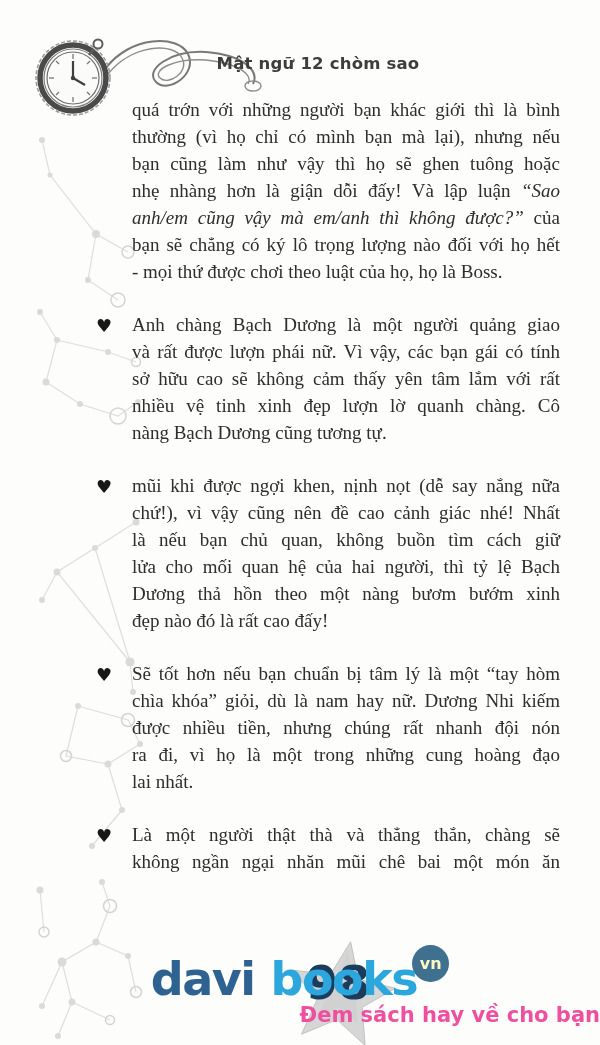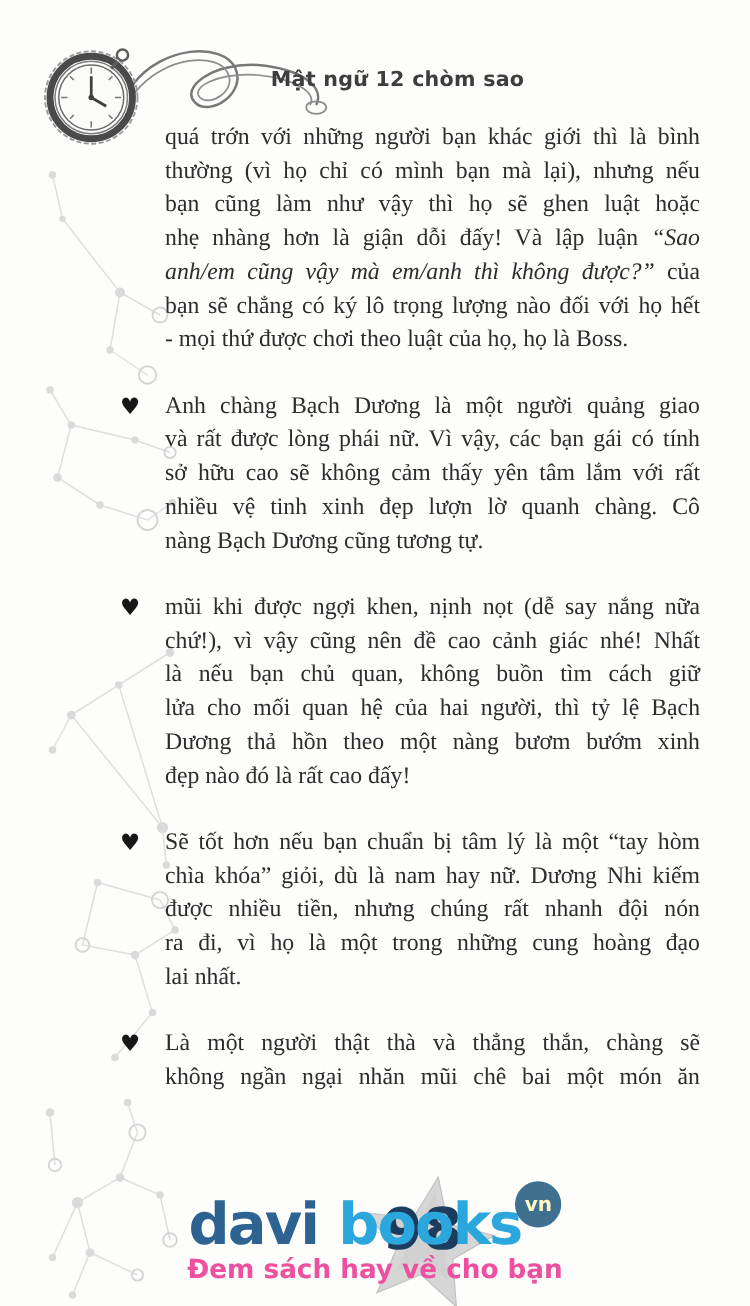--- a/index.html
+++ b/index.html
@@ -44,21 +44,21 @@
   }
   .logo .davi{color:var(--logo-davi,#2e6391);}
   .logo .books{color:var(--logo-books,#2ba7dd);margin-left:16px;}
   .vnbadge{
     display:inline-block;width:37px;height:37px;border-radius:50%;
     background:var(--badge-bg,#3f7090);color:#fef9c3;
     font-size:16px;letter-spacing:0;line-height:37px;text-align:center;
     vertical-align:26px;margin-left:-5px;
   }
   .tagline{
-    position:absolute;left:0;top:63px;width:600px;text-align:center;z-index:2;
+    position:absolute;left:0;top:63px;width:600px;text-align:right;z-index:2;
     font-family:"DejaVu Sans","Liberation Sans",sans-serif;
     font-weight:700;font-size:21px;color:var(--tagline,#ee4f9e);
   }
 </style>
 </head>
 <body>
 
 <div class="page">
 
   <svg class="constellations" width="145" height="1045" viewBox="0 0 145 1045">
@@ -151,32 +151,32 @@
   </svg>
 
   <div class="title">Mật ngữ 12 chòm sao</div>
 
   <div class="paragraphs">
       <div class="para-row">
         <div class="bullet"></div>
         <div class="para-text">
           <div class="line"><span>quá trớn với những người bạn khác giới thì là bình</span></div>
           <div class="line"><span>thường (vì họ chỉ có mình bạn mà lại), nhưng nếu</span></div>
-          <div class="line"><span>bạn cũng làm như vậy thì họ sẽ ghen luật hoặc</span></div>
+          <div class="line"><span>bạn cũng làm như vậy thì họ sẽ ghen tuông hoặc</span></div>
           <div class="line"><span>nhẹ nhàng hơn là giận dỗi đấy! Và lập luận </span><span class="it">“Sao</span></div>
           <div class="line"><span class="it">anh/em cũng vậy mà em/anh thì không được?”</span><span> của</span></div>
           <div class="line"><span>bạn sẽ chẳng có ký lô trọng lượng nào đối với họ hết</span></div>
           <div class="line last"><span>- mọi thứ được chơi theo luật của họ, họ là Boss.</span></div>
         </div>
       </div>
       <div class="para-row">
         <div class="bullet">♥</div>
         <div class="para-text">
           <div class="line"><span>Anh chàng Bạch Dương là một người quảng giao</span></div>
-          <div class="line"><span>và rất được lòng phái nữ. Vì vậy, các bạn gái có tính</span></div>
+          <div class="line"><span>và rất được lượn phái nữ. Vì vậy, các bạn gái có tính</span></div>
           <div class="line"><span>sở hữu cao sẽ không cảm thấy yên tâm lắm với rất</span></div>
           <div class="line"><span>nhiều vệ tinh xinh đẹp lượn lờ quanh chàng. Cô</span></div>
           <div class="line last"><span>nàng Bạch Dương cũng tương tự.</span></div>
         </div>
       </div>
       <div class="para-row">
         <div class="bullet">♥</div>
         <div class="para-text">
           <div class="line"><span>mũi khi được ngợi khen, nịnh nọt (dễ say nắng nữa</span></div>
           <div class="line"><span>chứ!), vì vậy cũng nên đề cao cảnh giác nhé! Nhất</span></div>

